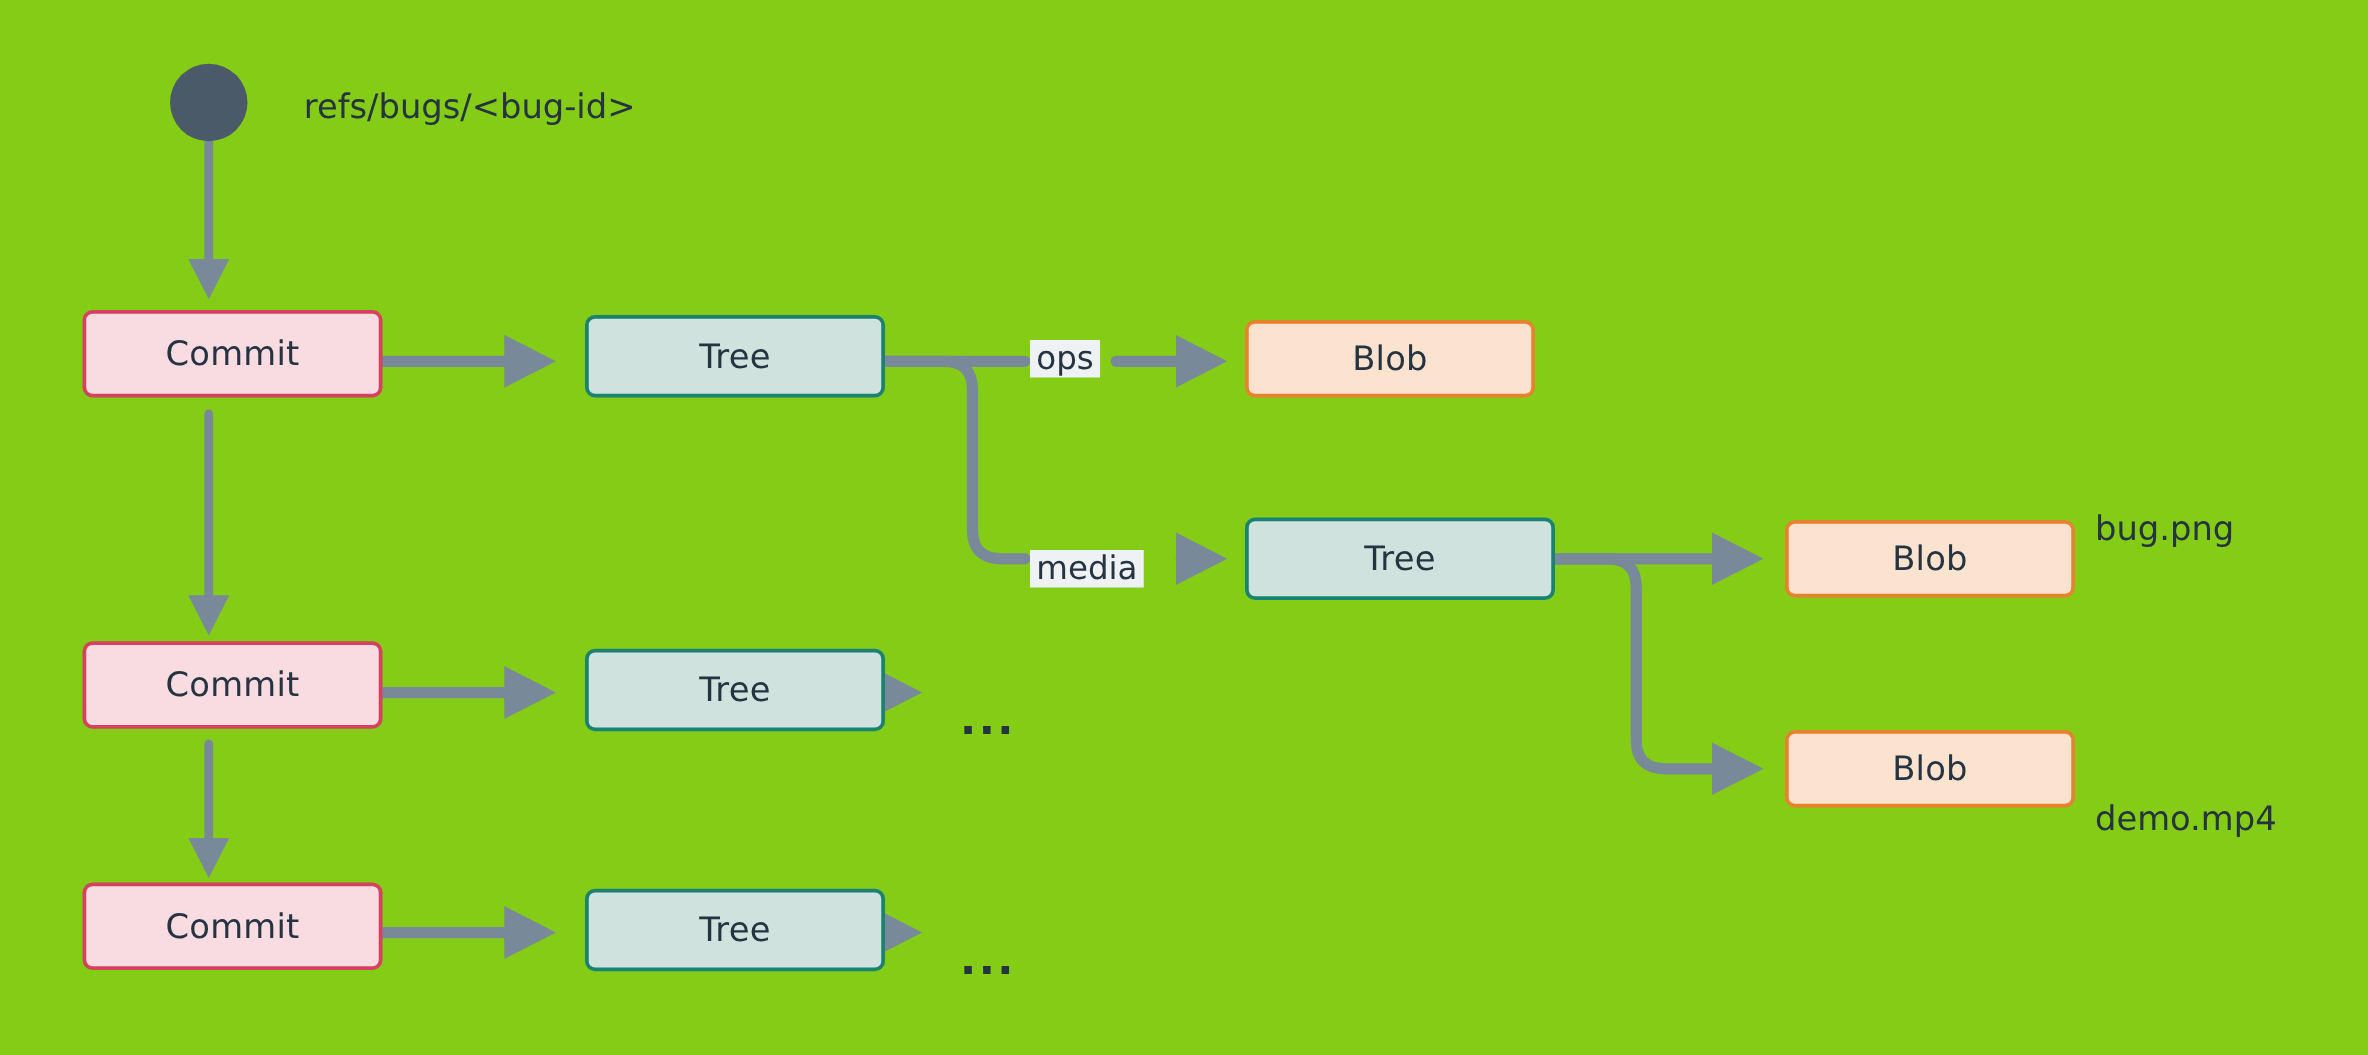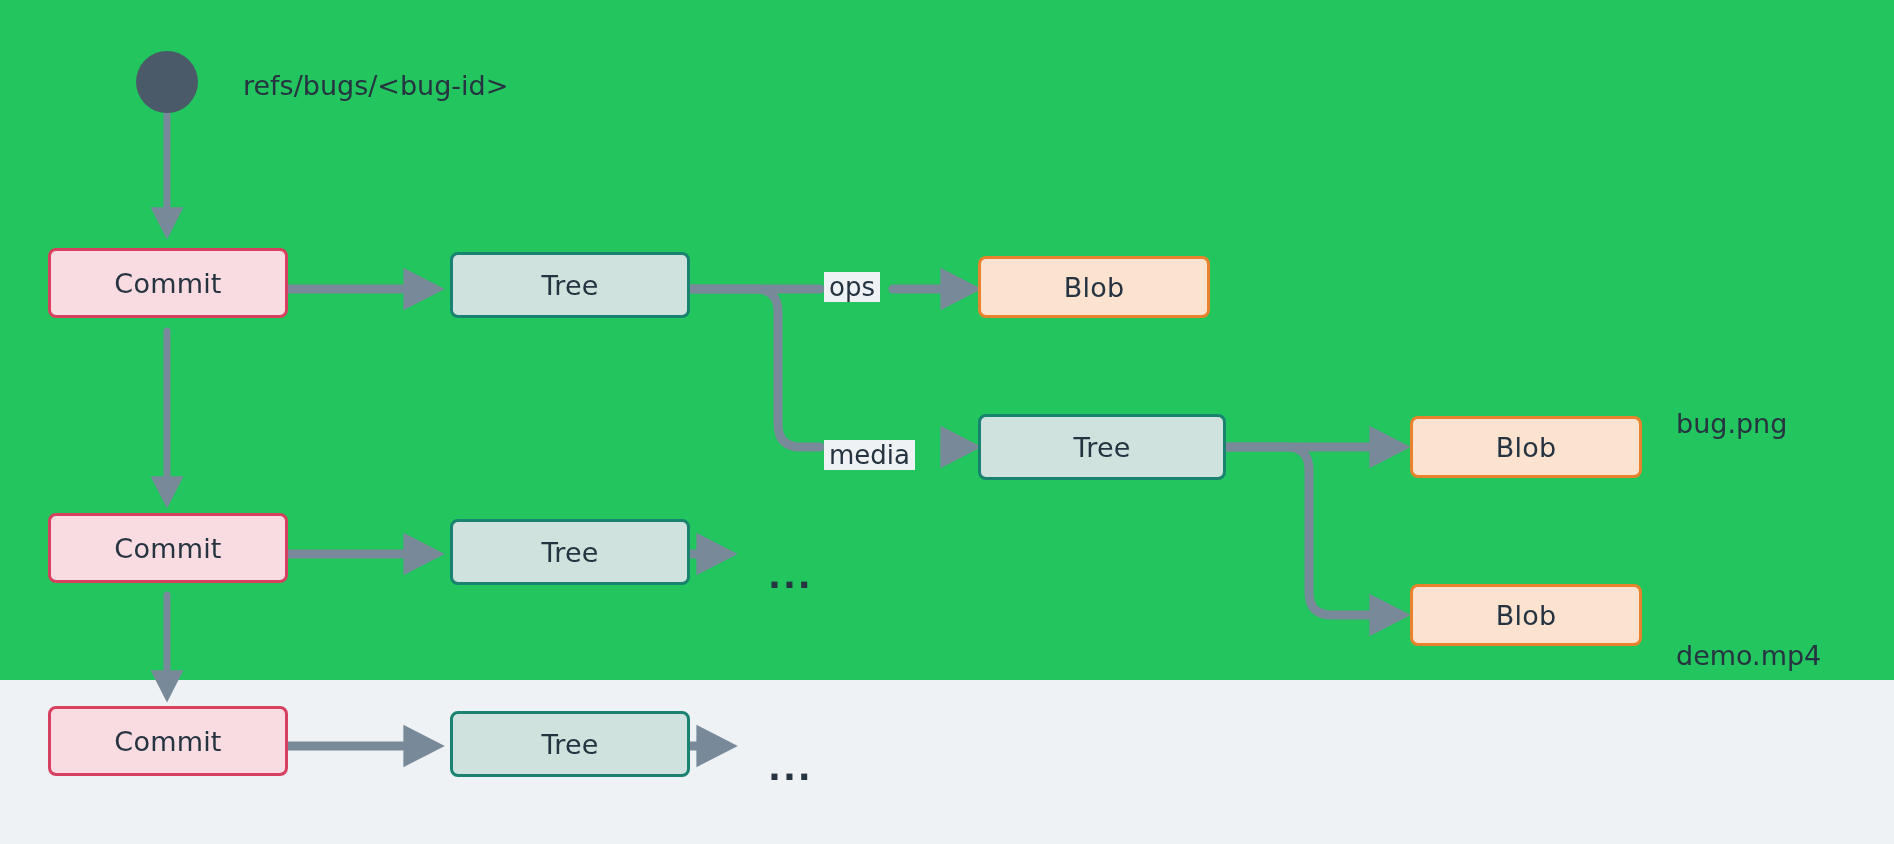--- a/index.html
+++ b/index.html
@@ -9,42 +9,43 @@
   }
   body {
     width: 1894px;
     height: 844px;
     font-family: "DejaVu Sans", sans-serif;
     overflow: hidden;
   }
   #diagram-root {
     position: relative;
     width: 1894px;
-    height: 680px;
-    background: #22c55e;
+    height: 844px;
+    background: #84cc16;
   }
   #edge-layer {
     position: absolute;
     inset: 0;
     width: 1894px;
     height: 844px;
   }
   .node {
     position: absolute;
     box-sizing: border-box;
     display: flex;
     align-items: center;
     justify-content: center;
     border-radius: 8px;
     border-width: 3px;
     border-style: solid;
     font-size: 27px;
     color: #263340;
     letter-spacing: 0.2px;
     z-index: 3;
+    margin-left: 18px;
   }
   .node-commit {
     background: #f8dce2;
     border-color: #d6415f;
   }
   .node-tree {
     background: #cfe2dd;
     border-color: #1a8270;
   }
   .node-blob {

